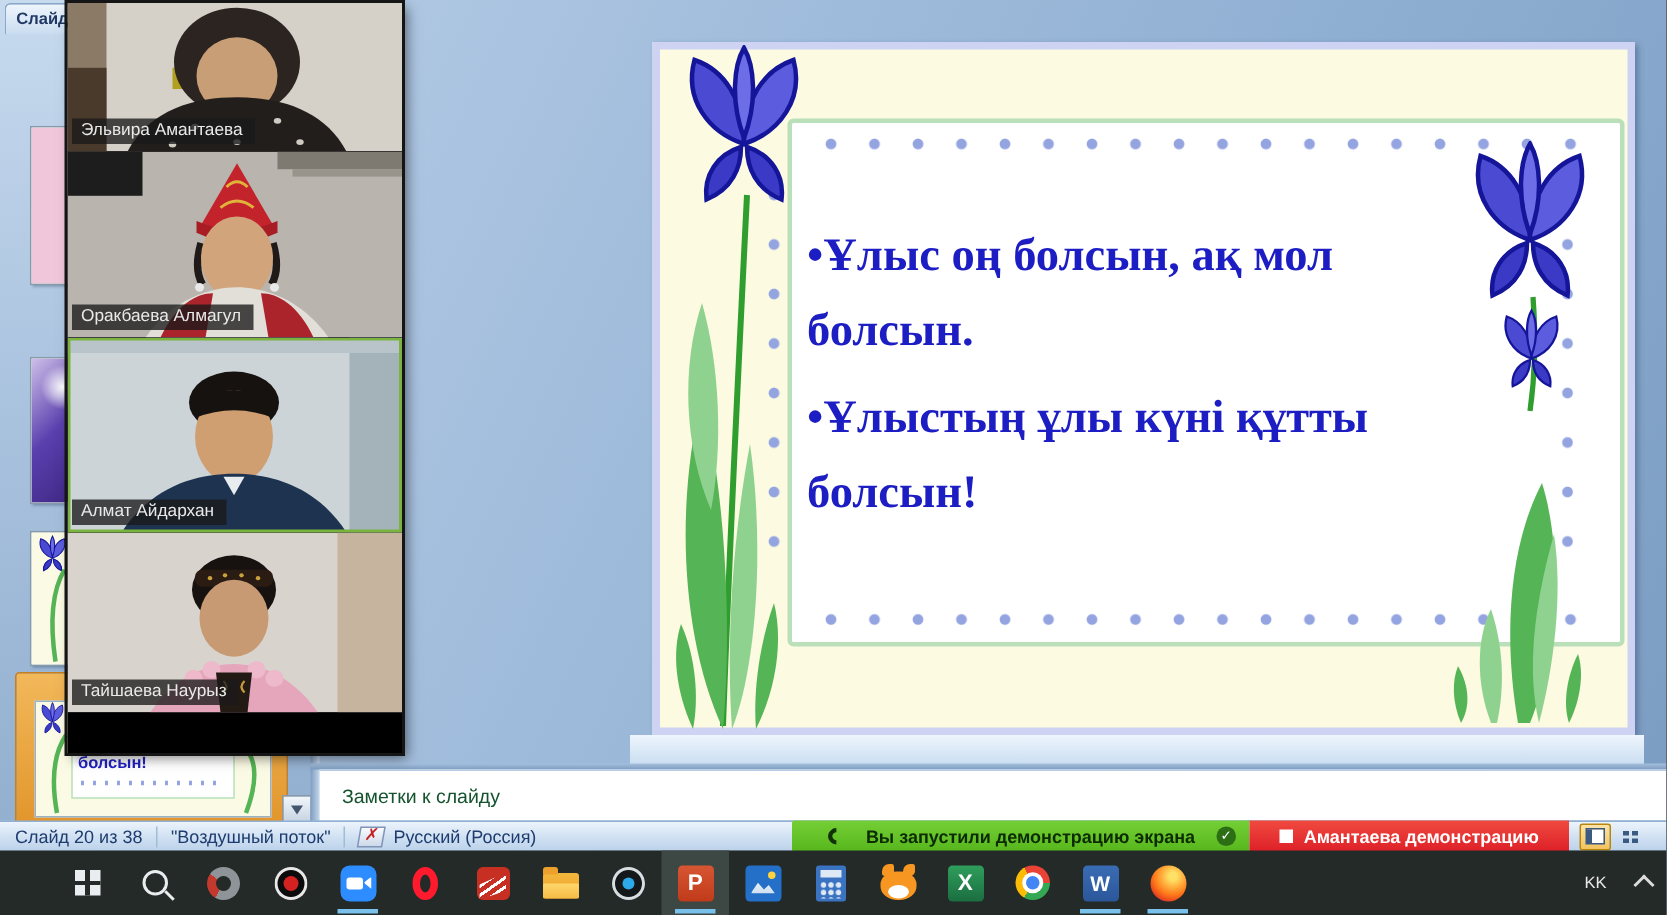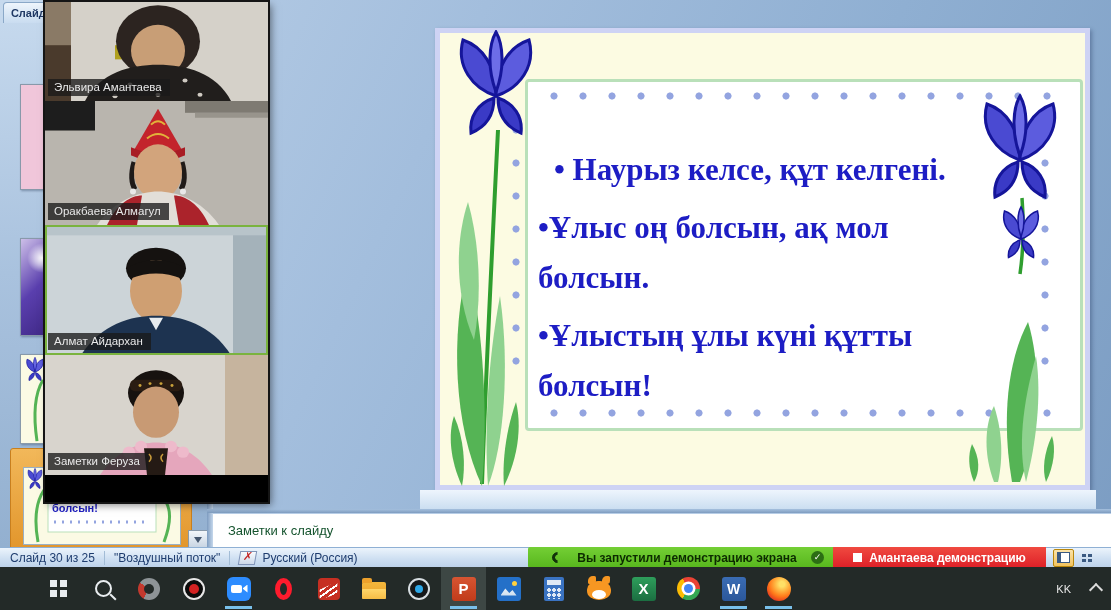--- a/index.html
+++ b/index.html
@@ -211,21 +211,20 @@
   <div class="vsplit"></div>
 
   <div class="slide">
     <div class="wbox">
       <div class="dr t"></div>
       <div class="dr b"></div>
       <div class="dr l"></div>
       <div class="dr r"></div>
     </div>
     <div class="btext">
-      <p class="b1">• Наурыз келсе, құт келгені.</p>
       <p class="b2">•Ұлыс оң болсын, ақ мол болсын.</p>
       <p class="b3">•Ұлыстың ұлы күні құтты болсын!</p>
     </div>
   </div>
   <svg class="dec dec-left" viewBox="0 0 130 458">
     <path d="M60,100 C54,220 48,340 44,454" stroke="#2f9e2f" stroke-width="4" fill="none"></path>
     <path d="M44,456 C16,396 12,306 30,234 C46,300 50,390 44,456 Z" fill="#55b455"></path>
     <path d="M50,456 C66,416 72,336 62,266 C50,330 46,400 50,456 Z" fill="#8fd28f"></path>
     <path d="M36,310 C18,268 16,214 30,172 C42,214 44,268 36,310 Z" fill="#8fd28f"></path>
     <path d="M66,456 C80,428 84,396 78,372 C68,400 64,432 66,456 Z" fill="#55b455"></path>
@@ -245,21 +244,21 @@
     <path d="M18,162 C12,148 12,134 16,124 C24,138 24,152 18,162 Z" fill="#55b455"></path>
   </svg>
 
   <div class="glowstrip"></div>
   <div class="hsplit"></div>
   <div class="notes">
     <span>Заметки к слайду</span>
   </div>
 
   <div class="statusbar">
-    <span style="margin-left:10px">Слайд 30 из 25</span>
+    <span style="margin-left:10px">Слайд 20 из 38</span>
     <span class="st-sep"></span>
     <span>"Воздушный поток"</span>
     <span class="st-sep"></span>
     <span class="spell"></span>
     <span>Русский (Россия)</span>
     <span class="vbtns">
       <span class="vb cur">
           <span class="g-normal"></span>
         </span>
       <span class="vb">
@@ -330,21 +329,21 @@
           <circle cx="127" cy="32" r="1.5" fill="#caa23a"></circle>
         <ellipse cx="111" cy="60" rx="23" ry="27" fill="#c89a74"></ellipse>
         <path d="M55,126 C72,100 94,92 111,92 C128,92 150,100 167,126 Z" fill="#e5a6bc"></path>
         <circle cx="84" cy="102" r="6" fill="#eebacb"></circle>
           <circle cx="96" cy="96" r="6" fill="#eebacb"></circle>
         <circle cx="126" cy="96" r="6" fill="#eebacb"></circle>
           <circle cx="138" cy="102" r="6" fill="#eebacb"></circle>
         <path d="M99,98 L123,98 L120,126 L102,126 Z" fill="#241a14"></path>
         <path d="M104,104 q4,4 0,8 M118,104 q-4,4 0,8" stroke="#c79a3a" stroke-width="1.5" fill="none"></path>
       </svg>
-      <span class="vname">Заметки Феруза</span>
+      <span class="vname">Тайшаева Наурыз</span>
     </div>
   </div>
 
   <div class="banner">
     <span class="phone-ic"></span>
     <span class="bmsg">Вы запустили демонстрацию экрана</span>
     <span class="shield">✓</span>
   </div>
   <div class="stopbtn">
     <span class="sq"></span>

